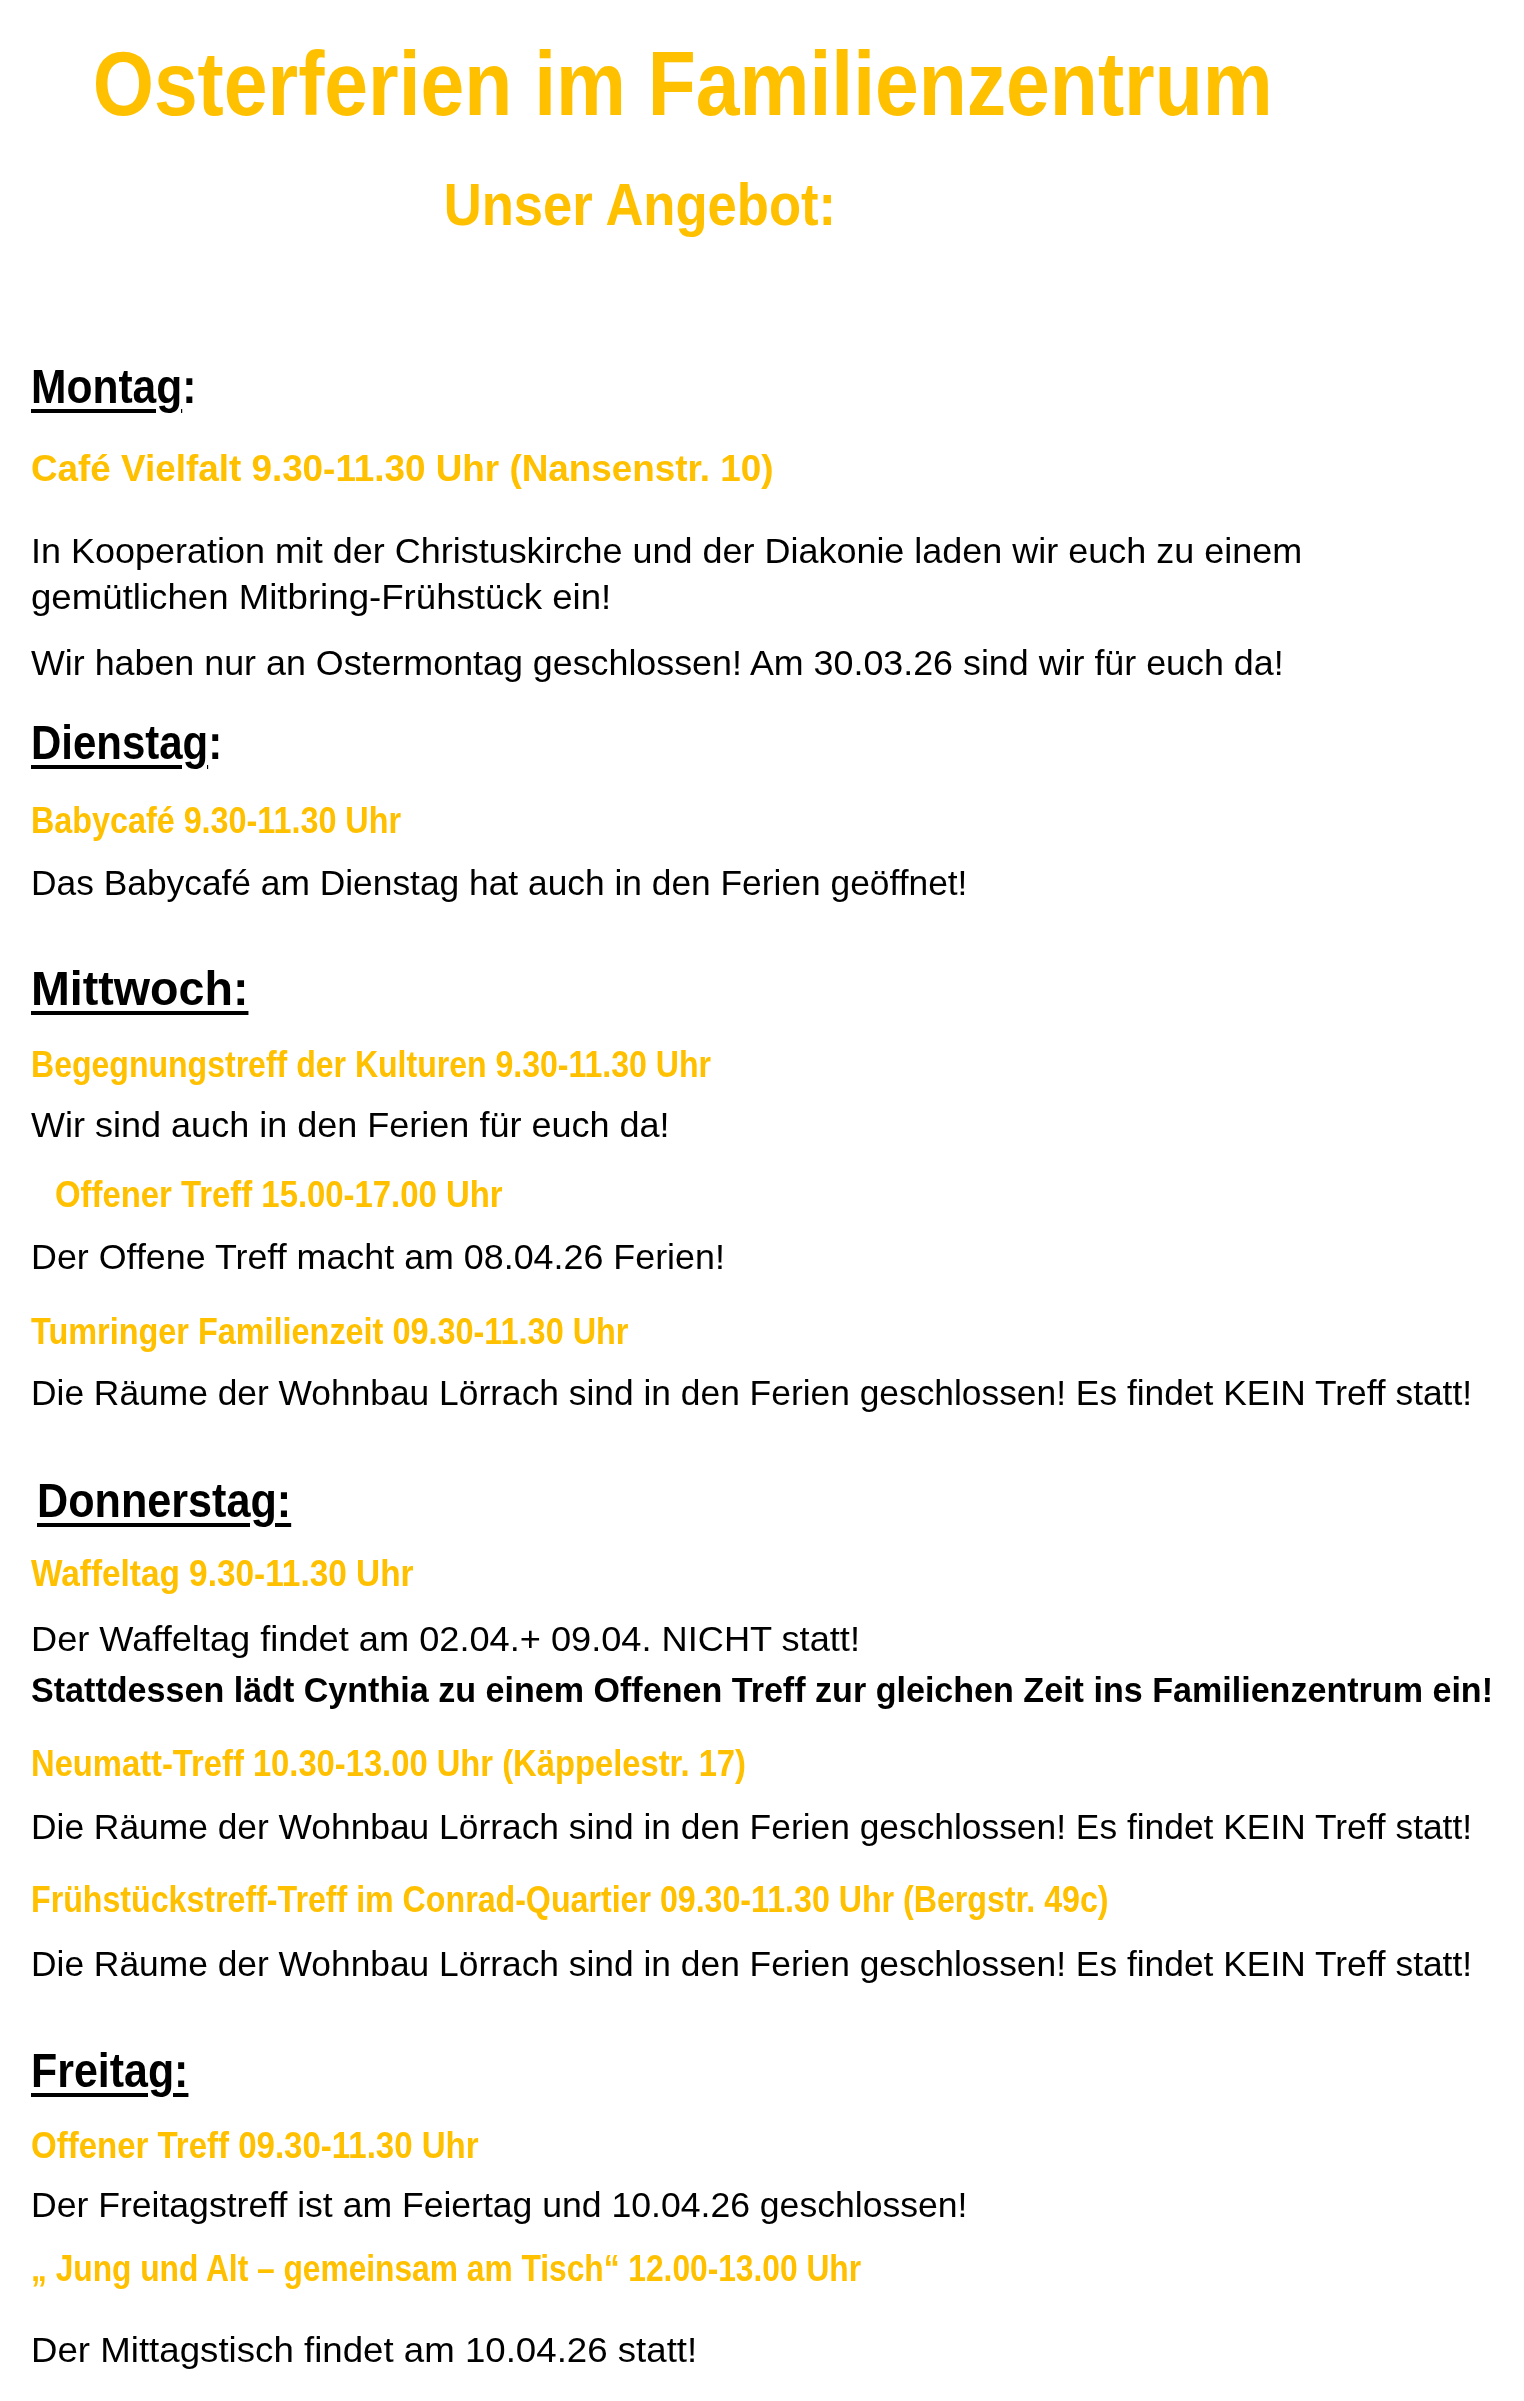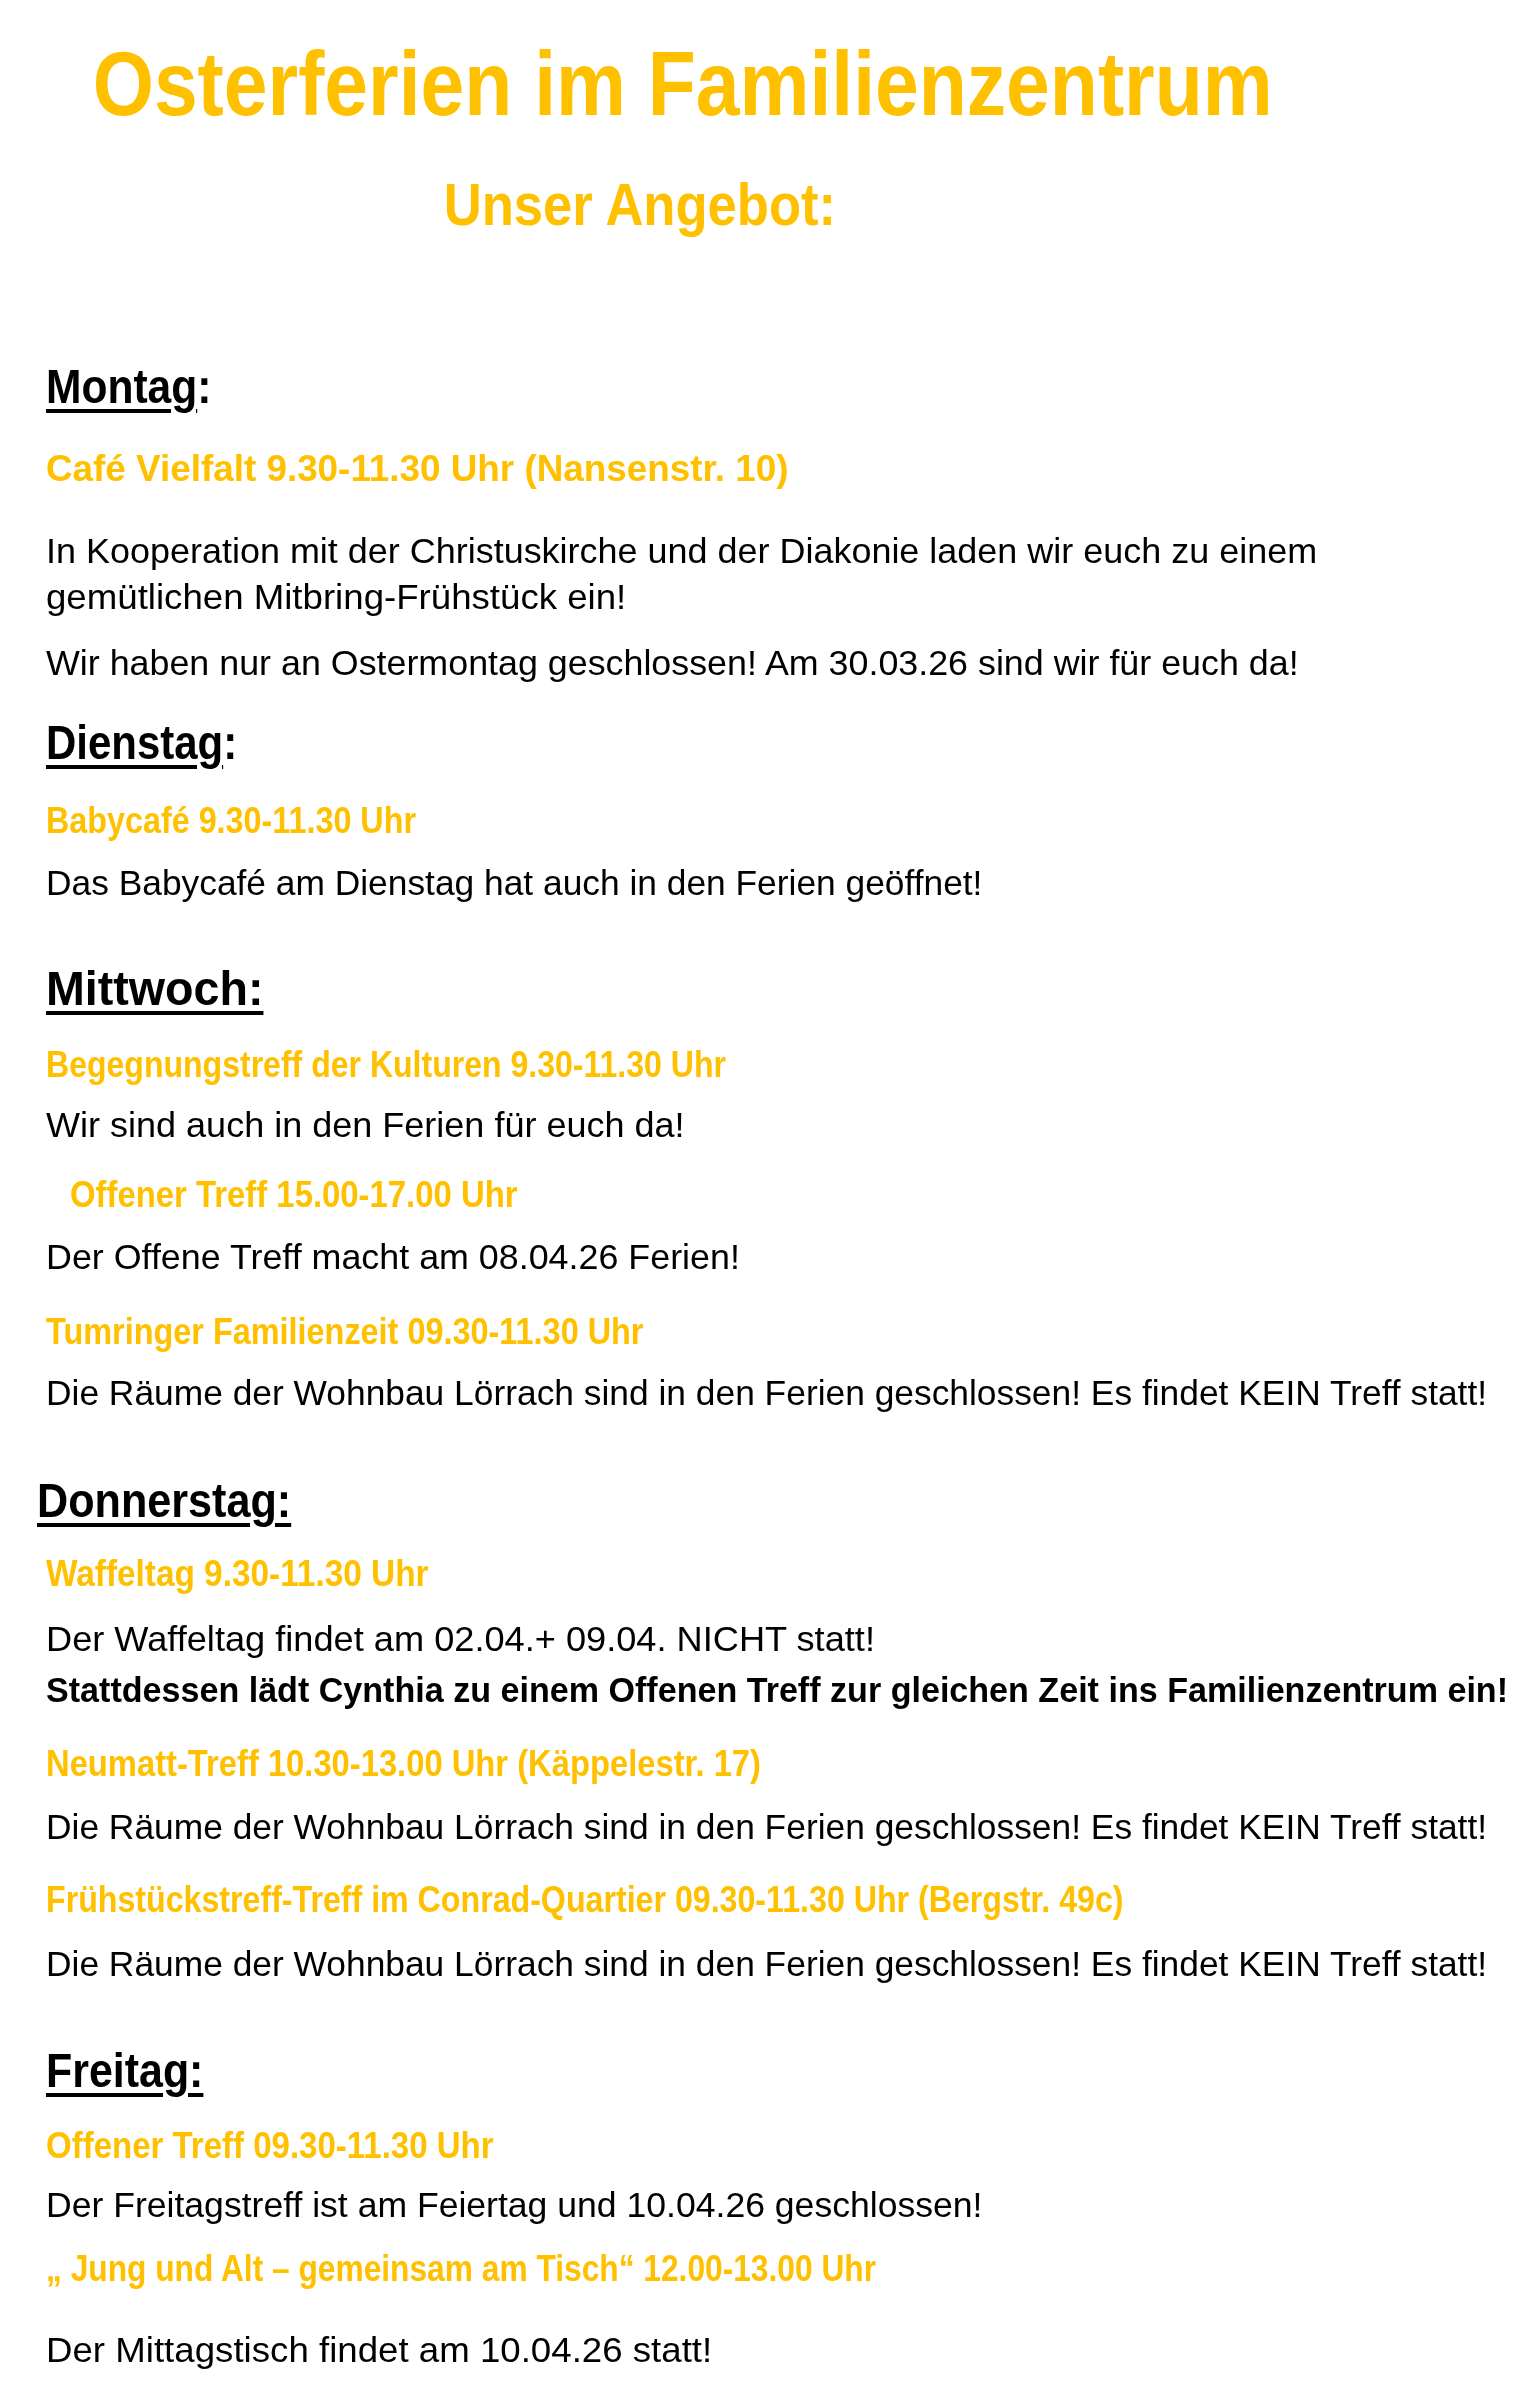--- a/index.html
+++ b/index.html
@@ -1,18 +1,18 @@
 <!DOCTYPE html>
 <html style="font-size:9.8px"><head>
 <meta charset="utf-8">
 <style>
   html, body { margin: 0; padding: 0; background: #ffffff; }
   body { width: 1525px; height: 2401px; position: relative; overflow: hidden;
          font-family: "Liberation Sans", sans-serif; color: #000000; }
-  .line { position: absolute; left: 46px; white-space: nowrap; line-height: 1;
+  .line { position: absolute; left: 31px; white-space: nowrap; line-height: 1;
           transform-origin: 0 0; }
   .center { left: 0; width: 1280px; text-align: center; }
   .fit { display: inline-block; transform-origin: 0 100%; white-space: nowrap; }
   .title { font-size: 91px; font-weight: 700; color: #FFC000; }
   .subtitle { font-size: 60px; font-weight: 700; color: #FFC000; text-decoration: underline; text-decoration-thickness: 6.1px; text-underline-offset: 11px; }
   .day { font-size: 49px; font-weight: 700; color: #000; }
   .day .u { text-decoration: underline; text-decoration-thickness: 3.7px; text-underline-offset: 6.1px; }
   .offer { font-size: 36px; font-weight: 700; color: #FFC000; }
   .body { font-size: 35px; font-weight: 400; color: #000; }
   .body.bold { font-weight: 700; }

